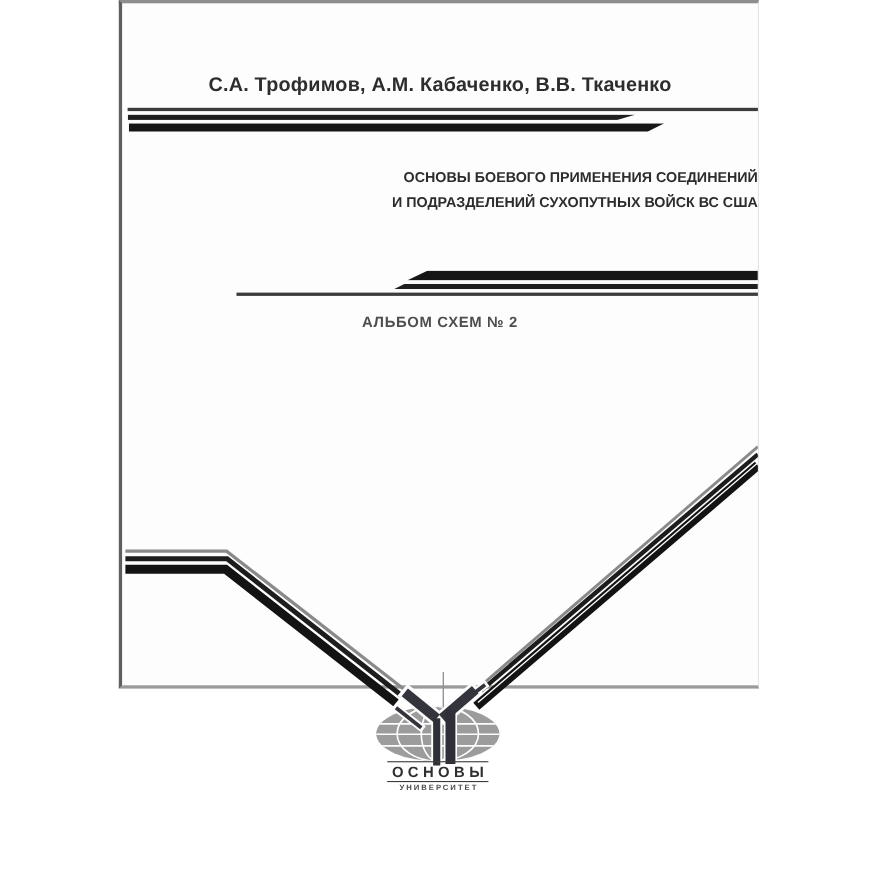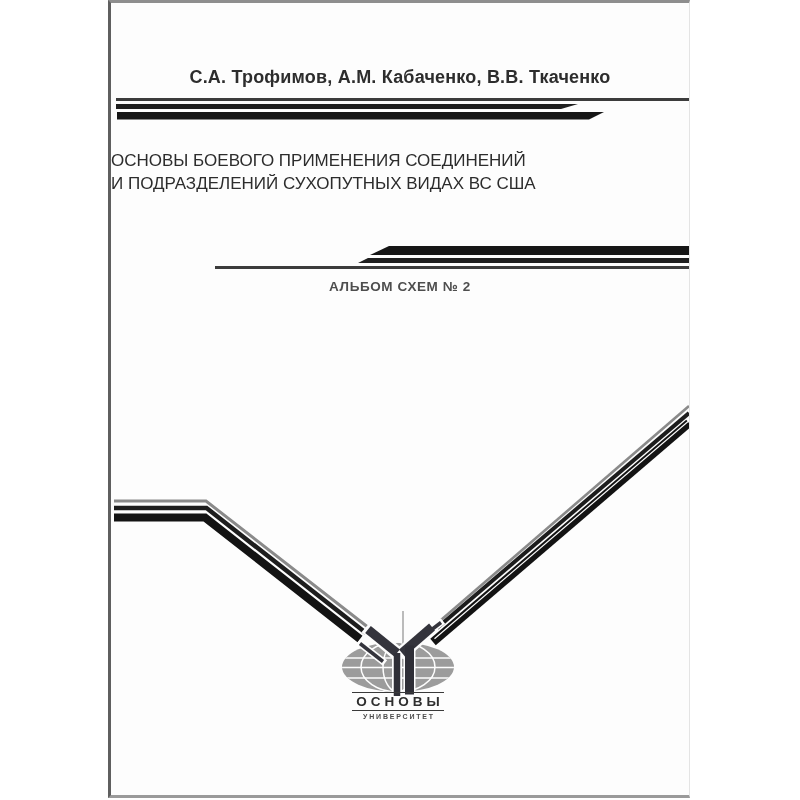--- a/index.html
+++ b/index.html
@@ -10,21 +10,21 @@
     background: #ffffff;
     overflow: hidden;
     font-family: "Liberation Sans", sans-serif;
   }
   .stage { position: relative; width: 800px; height: 800px; }
 
   
   .cover {
     position: absolute;
     left: 108px; top: 0;
-    width: 582px; height: 798px;
+    width: 582px; height: 626px;
     box-sizing: border-box;
     background: #fdfdfd;
     border-left: 3px solid #5f5f5f;
     border-top: 3px solid #8e8e8e;
     border-bottom: 3px solid #9a9a9a;
     border-right: 1px solid #e4e4e4;
   }
 
   .abs { position: absolute; }
 
@@ -32,28 +32,28 @@
   .authors {
     top: 64px; left: 0; width: 100%;
     text-align: center;
     font-size: 18px; font-weight: 700;
     letter-spacing: 0.2px;
     color: #2d2d2d;
     white-space: nowrap;
   }
   .title {
     top: 146px; left: 0; width: 100%;
-    text-align: left;
-    font-size: 17px; font-weight: 400;
+    text-align: right;
+    font-size: 13px; font-weight: 700;
     line-height: 23px;
     color: #2c2c2c;
   }
   .title .line { display: block; white-space: nowrap; }
   .series {
-    top: 276px; left: 0; width: 100%;
+    top: 282px; left: 0; width: 100%;
     text-align: center;
     font-size: 13.5px; font-weight: 600;
     letter-spacing: 0.6px;
     color: #4e4e4e;
     white-space: nowrap;
   }
 
   
   .s1a { top: 95px;  left: 5px;  right: 0;    height: 2.5px; background: #3c3c3c; }
   .s1b { top: 101px; left: 5px;  width: 462px; height: 5px;   background: #1f1f1f;
@@ -99,21 +99,21 @@
   <div class="cover">
 
     <div class="abs authors">С.А. Трофимов, А.М. Кабаченко, В.В. Ткаченко</div>
 
     <div class="abs s1a"></div>
     <div class="abs s1b"></div>
     <div class="abs s1c"></div>
 
     <div class="abs title">
       <span class="line">ОСНОВЫ БОЕВОГО ПРИМЕНЕНИЯ СОЕДИНЕНИЙ</span>
-      <span class="line">И ПОДРАЗДЕЛЕНИЙ СУХОПУТНЫХ ВИДАХ ВС США</span>
+      <span class="line">И ПОДРАЗДЕЛЕНИЙ СУХОПУТНЫХ ВОЙСК ВС США</span>
     </div>
 
     <div class="abs s2a"></div>
     <div class="abs s2b"></div>
     <div class="abs s2c"></div>
 
     <div class="abs series">АЛЬБОМ СХЕМ № 2</div>
 
     <svg class="abs v-art" viewBox="0 0 578 792" aria-hidden="true">
 

